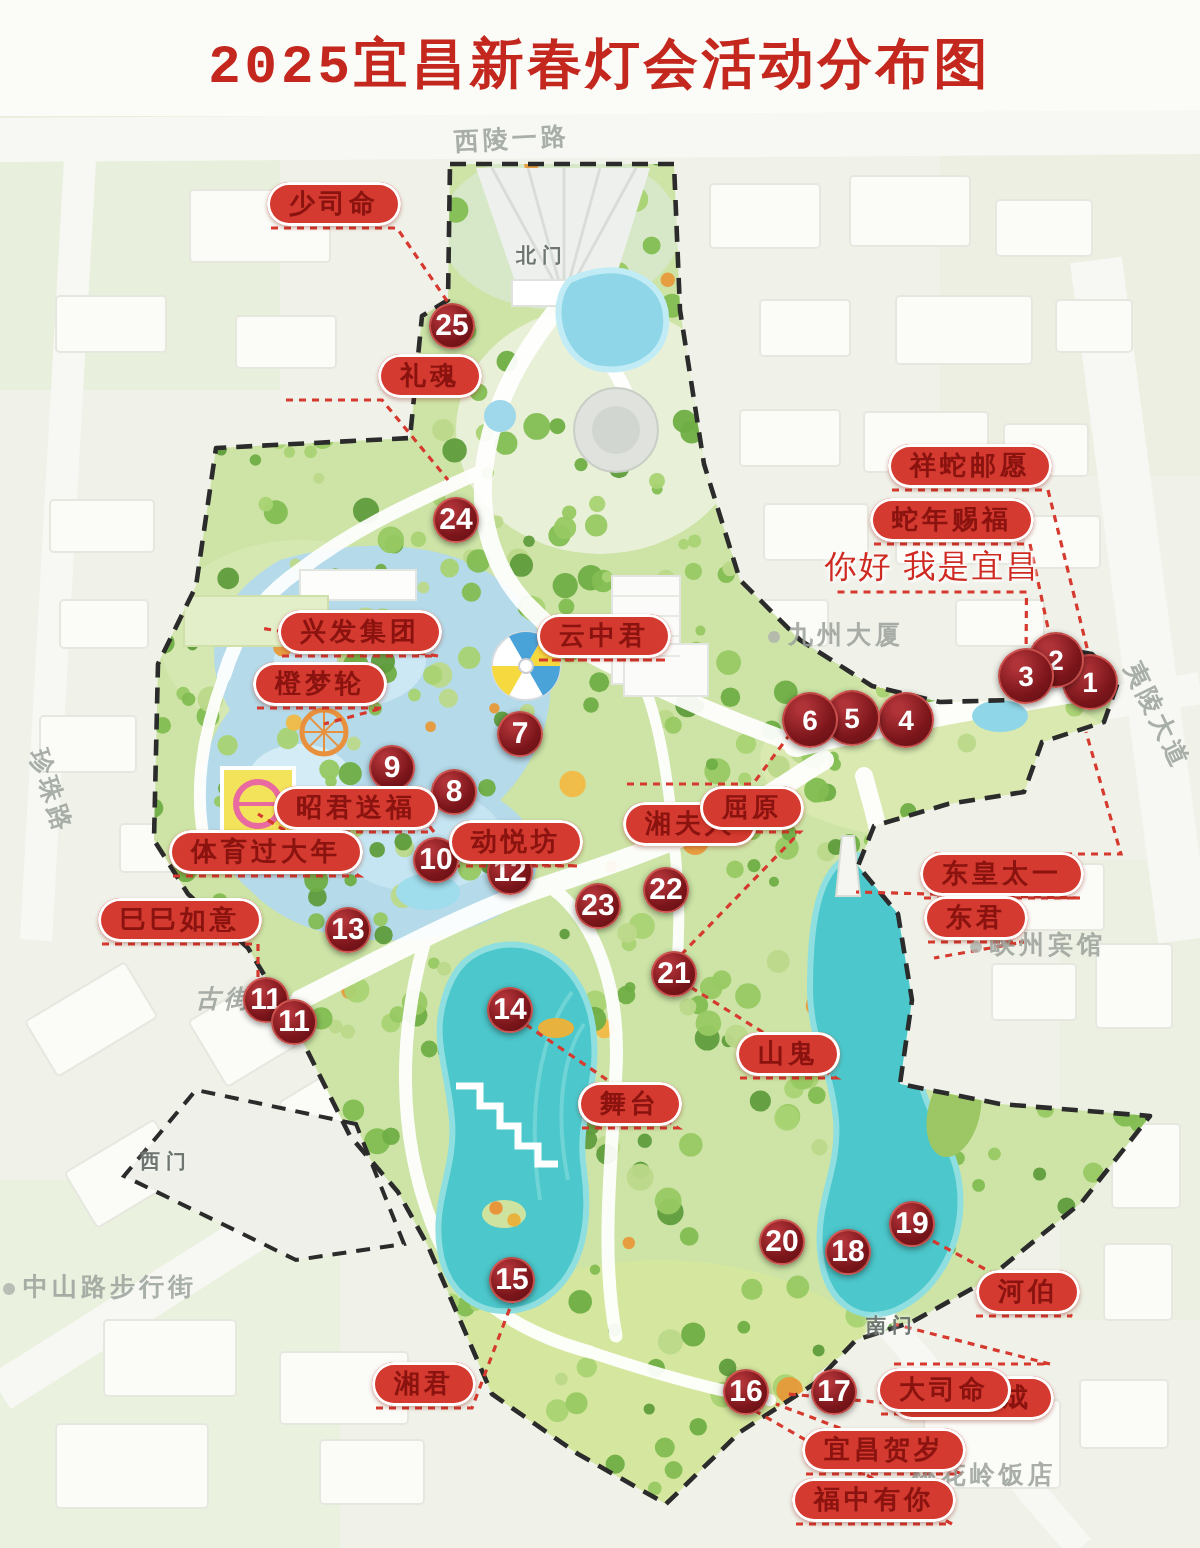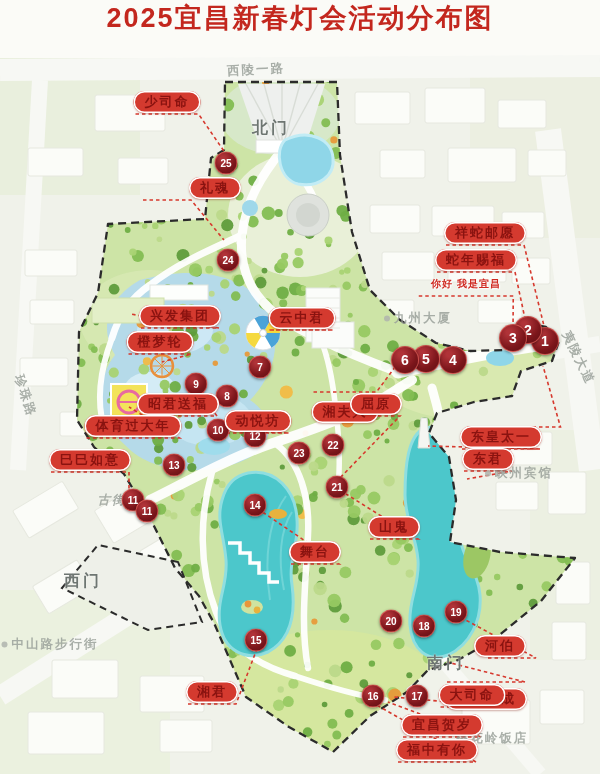--- a/index.html
+++ b/index.html
@@ -1,38 +1,38 @@
 <!DOCTYPE html>
 <html><head>
 <meta charset="utf-8">
 <style>
   html,body{margin:0;padding:0;background:#e8e9e2;}
   #stage{position:relative;width:600px;height:774px;overflow:hidden;
          font-family:"Liberation Sans",sans-serif;background:#f0f2ea;}
   #map-svg{position:absolute;left:0;top:0;}
   #title-bar{position:absolute;left:0;top:0;width:600px;height:56px;text-align:center;z-index:5;}
-  #page-title{display:inline-block;font-family:Liberation Sans, sans-serif;
+  #page-title{display:inline-block;margin-top:14px;font-family:Liberation Mono, monospace;
       font-weight:bold;font-size:27px;letter-spacing:2px;color:#c3271e;}
   .overlay{position:absolute;left:0;top:0;width:600px;height:774px;z-index:6;}
   .pill{position:absolute;transform:translate(-50%,-50%);background:#d43a2f;color:#8a1310;
       font-weight:bold;font-size:13px;letter-spacing:2px;padding:2px 11px;border-radius:14px;
       box-shadow:inset 0 0 0 1.5px #ffffff,0 1px 2px rgba(120,20,10,.35);white-space:nowrap;z-index:8;}
-  .plain-label{position:absolute;transform:translate(-50%,-50%);color:#cf2a21;font-weight:bold;
-      font-size:10px;letter-spacing:1px;white-space:nowrap;z-index:8;
+  .plain-label{position:absolute;transform:translate(-50%,-50%);color:#cf2a21;font-weight:normal;
+      font-size:16px;letter-spacing:1px;white-space:nowrap;z-index:8;
       text-shadow:0 0 2px #fff,0 0 3px #fff,1px 1px 1px #fff;}
   .marker{position:absolute;transform:translate(-50%,-50%);width:21px;height:21px;border-radius:50%;
       background:radial-gradient(circle at 35% 28%,#b03338 10%,#7c161b 60%,#5e0e13);
-      color:#fff;font-weight:bold;font-size:10px;display:flex;align-items:center;justify-content:center;
+      color:#fff;font-weight:bold;font-size:15px;display:flex;align-items:center;justify-content:center;
       border:1px solid rgba(255,120,110,.55);box-shadow:0 1px 3px rgba(0,0,0,.45);z-index:7;}
   .marker.big{width:26px;height:26px;font-size:14px;}
   .street{position:absolute;transform:translate(-50%,-50%);color:#9ba29b;font-size:12.5px;
       letter-spacing:2px;white-space:nowrap;opacity:.85;z-index:4;font-weight:bold;}
   .street .dot{display:inline-block;width:6px;height:6px;border-radius:50%;background:#b0b5ae;
       margin-right:4px;vertical-align:middle;}
-  .gate{position:absolute;transform:translate(-50%,-50%);color:#6e7672;font-size:16px;font-weight:bold;
+  .gate{position:absolute;transform:translate(-50%,-50%);color:#6e7672;font-size:10px;font-weight:bold;
       letter-spacing:3px;white-space:nowrap;z-index:6;text-shadow:0 0 2px rgba(255,255,255,.8);}
 </style>
 </head>
 <body>
 
 <div id="stage">
 
   <svg id="map-svg" width="600" height="774" viewBox="0 0 600 774">
     <defs>
       <clipPath id="parkClip">
@@ -932,20 +932,20 @@
       <div class="pill" style="left: 178px; top: 404px;">昭君送福</div>
       <div class="pill" style="left: 133px; top: 426px;">体育过大年</div>
       <div class="pill" style="left: 258px; top: 421px;">动悦坊</div>
       <div class="pill" style="left: 345px; top: 380px; margin-top: 32px;">湘夫人</div>
       <div class="pill" style="left: 376px; top: 404px;">屈原</div>
       <div class="pill" style="left: 501px; top: 437px;">东皇太一</div>
       <div class="pill" style="left: 488px; top: 459px;">东君</div>
       <div class="pill" style="left: 90px; top: 460px;">巳巳如意</div>
       <div class="pill" style="left: 394px; top: 527px;">山鬼</div>
       <div class="pill" style="left: 315px; top: 552px;">舞台</div>
-      <div class="pill" style="left: 500px; top: 646px;">河伯</div>
+      <div class="pill" style="left: 514px; top: 646px;">河伯</div>
       <div class="pill" style="left: 486px; top: 699px;">心想事成</div>
       <div class="pill" style="left: 472px; top: 695px;">大司命</div>
       <div class="pill" style="left: 212px; top: 692px;">湘君</div>
       <div class="pill" style="left: 442px; top: 725px;">宜昌贺岁</div>
       <div class="pill" style="left: 437px; top: 750px;">福中有你</div>
     </div>
 </div>
 
 </body></html>

